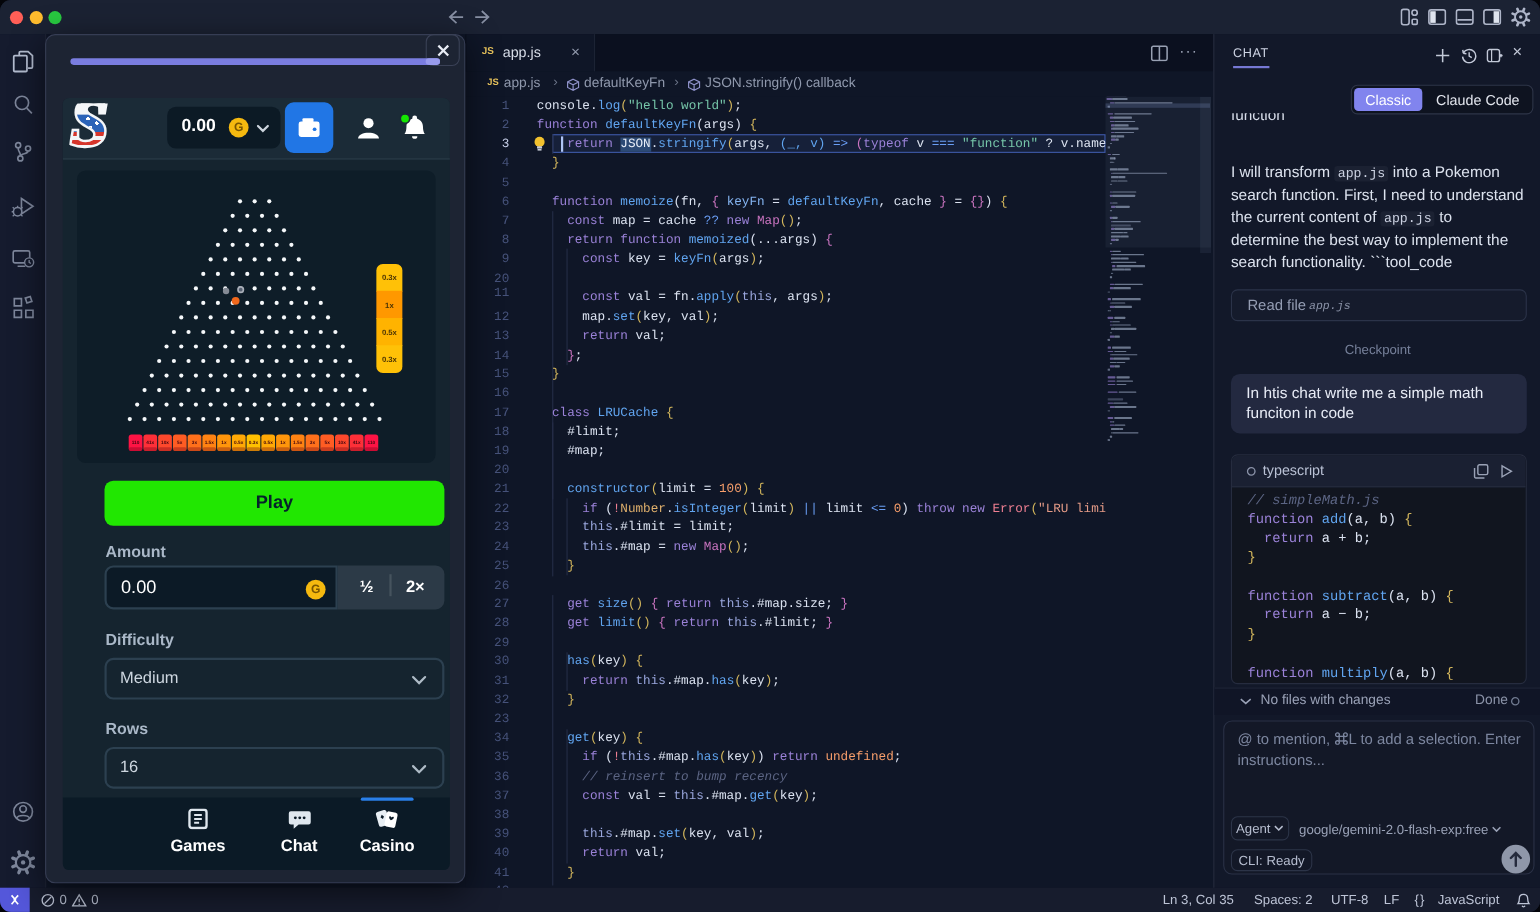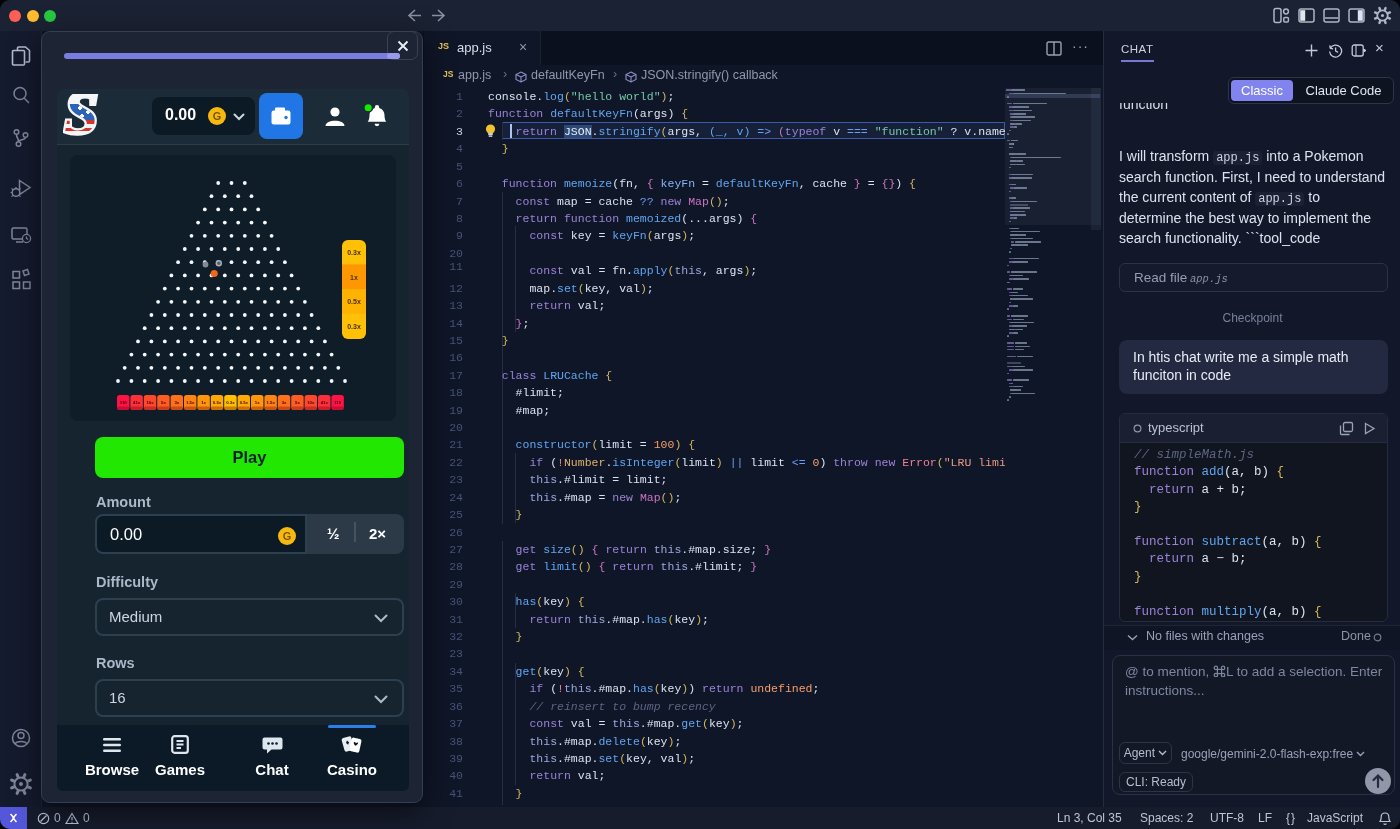--- a/index.html
+++ b/index.html
@@ -165,21 +165,20 @@
       <div class="cl" style="top:558.3px"><span style="white-space:pre">    </span><i class="k">get</i><i class="w"> </i><i class="f">limit</i><i class="g">()</i><i class="w"> </i><i class="p">{</i><i class="w"> </i><i class="k">return</i><i class="w"> </i><i class="t">this</i><i class="w">.#limit; </i><i class="p">}</i></div>
       <div class="cl" style="top:575.8px"><span style="white-space:pre"></span></div>
       <div class="cl" style="top:593.2px"><span style="white-space:pre">    </span><i class="f">has</i><i class="g">(</i><i class="w">key</i><i class="g">)</i><i class="w"> </i><i class="g">{</i></div>
       <div class="cl" style="top:610.6px"><span style="white-space:pre">      </span><i class="k">return</i><i class="w"> </i><i class="t">this</i><i class="w">.#map.</i><i class="f">has</i><i class="g">(</i><i class="w">key</i><i class="g">)</i><i class="w">;</i></div>
       <div class="cl" style="top:628.0px"><span style="white-space:pre">    </span><i class="g">}</i></div>
       <div class="cl" style="top:645.4px"><span style="white-space:pre"></span></div>
       <div class="cl" style="top:662.9px"><span style="white-space:pre">    </span><i class="f">get</i><i class="g">(</i><i class="w">key</i><i class="g">)</i><i class="w"> </i><i class="g">{</i></div>
       <div class="cl" style="top:680.3px"><span style="white-space:pre">      </span><i class="k">if</i><i class="w"> (</i><i class="e">!</i><i class="t">this</i><i class="w">.#map.</i><i class="f">has</i><i class="g">(</i><i class="w">key</i><i class="g">)</i><i class="w">) </i><i class="k">return</i><i class="w"> </i><i class="n">undefined</i><i class="w">;</i></div>
       <div class="cl" style="top:697.7px"><span style="white-space:pre">      </span><i class="c">// reinsert to bump recency</i></div>
       <div class="cl" style="top:715.1px"><span style="white-space:pre">      </span><i class="k">const</i><i class="w"> val = </i><i class="t">this</i><i class="w">.#map.</i><i class="f">get</i><i class="g">(</i><i class="w">key</i><i class="g">)</i><i class="w">;</i></div>
-      <div class="cl" style="top:732.5px"><span style="white-space:pre">      </span><i class="t">this</i><i class="w">.#map.</i><i class="f">delete</i><i class="g">(</i><i class="w">key</i><i class="g">)</i><i class="w">;</i></div>
       <div class="cl" style="top:750.0px"><span style="white-space:pre">      </span><i class="t">this</i><i class="w">.#map.</i><i class="f">set</i><i class="g">(</i><i class="w">key, val</i><i class="g">)</i><i class="w">;</i></div>
       <div class="cl" style="top:767.4px"><span style="white-space:pre">      </span><i class="k">return</i><i class="w"> val;</i></div>
       <div class="cl" style="top:784.8px"><span style="white-space:pre">    </span><i class="g">}</i></div>
     </div>
     <div id="minimap">
       <b style="left:1006px;top:86.0px;width:7px;background:#8f7ac8"></b>
       <b style="left:1013px;top:86.0px;width:11px;background:#97a3bd"></b>
       <b style="left:1006px;top:89.4px;width:5px;background:#8f7ac8"></b>
       <b style="left:1011px;top:89.4px;width:14px;background:#97a3bd"></b>
       <b style="left:1009px;top:92.7px;width:4px;background:#8f7ac8"></b>
@@ -796,25 +795,20 @@
     <div class="selectbox" style="top:173px">Medium<svg style="position:absolute;right:14px;top:14px" width="14" height="9" viewBox="0 0 14 9">
               <path d="M1.5 1.5 L7 7 L12.5 1.5" stroke="#aebbc6" stroke-width="2" fill="none" stroke-linecap="round"></path>
             </svg></div>
     <div class="flabel" style="position:absolute;left:23px;top:230px">Rows</div>
     <div class="selectbox" style="top:254px">16<svg style="position:absolute;right:14px;top:14px" width="14" height="9" viewBox="0 0 14 9">
               <path d="M1.5 1.5 L7 7 L12.5 1.5" stroke="#aebbc6" stroke-width="2" fill="none" stroke-linecap="round"></path>
             </svg></div>
   </div>
   <div id="navbar">
     <div style="position:absolute;left:271px;top:0;width:48px;height:3px;background:#2a7fe8;border-radius:2px"></div>
-    <div class="navitem" style="left:15px"><svg style="margin-top:12px" width="20" height="16" viewBox="0 0 20 16">
-              <rect x="1" y="1" width="18" height="2.6" rx="1.3" fill="#dfe7ee"></rect>
-              <rect x="1" y="6.7" width="18" height="2.6" rx="1.3" fill="#dfe7ee"></rect>
-              <rect x="1" y="12.4" width="18" height="2.6" rx="1.3" fill="#dfe7ee"></rect>
-            </svg><div class="navlbl">Browse</div></div>
     <div class="navitem" style="left:83px"><svg style="margin-top:10px" width="18" height="19" viewBox="0 0 18 19">
               <rect x="1.2" y="1.2" width="15.6" height="16.6" rx="2.4" fill="none" stroke="#dfe7ee" stroke-width="2.2"></rect>
               <path d="M5.5 6 h7 M5.5 9.5 h7 M5.5 13 h4.5" stroke="#dfe7ee" stroke-width="1.8"></path>
             </svg><div class="navlbl">Games</div></div>
     <div class="navitem" style="left:175px"><svg style="margin-top:12px" width="21" height="17" viewBox="0 0 21 17">
               <path fill="#dfe7ee" d="M2.5 0.5 h16 a2 2 0 0 1 2 2 v8 a2 2 0 0 1 -2 2 h-9 l-4.5 4 v-4 h-2.5 a2 2 0 0 1 -2 -2 v-8 a2 2 0 0 1 2 -2 z"></path>
               <circle cx="6.5" cy="6.5" r="1.3" fill="#0b1a26"></circle>
               <circle cx="10.5" cy="6.5" r="1.3" fill="#0b1a26"></circle>
               <circle cx="14.5" cy="6.5" r="1.3" fill="#0b1a26"></circle>
             </svg><div class="navlbl">Chat</div></div>

